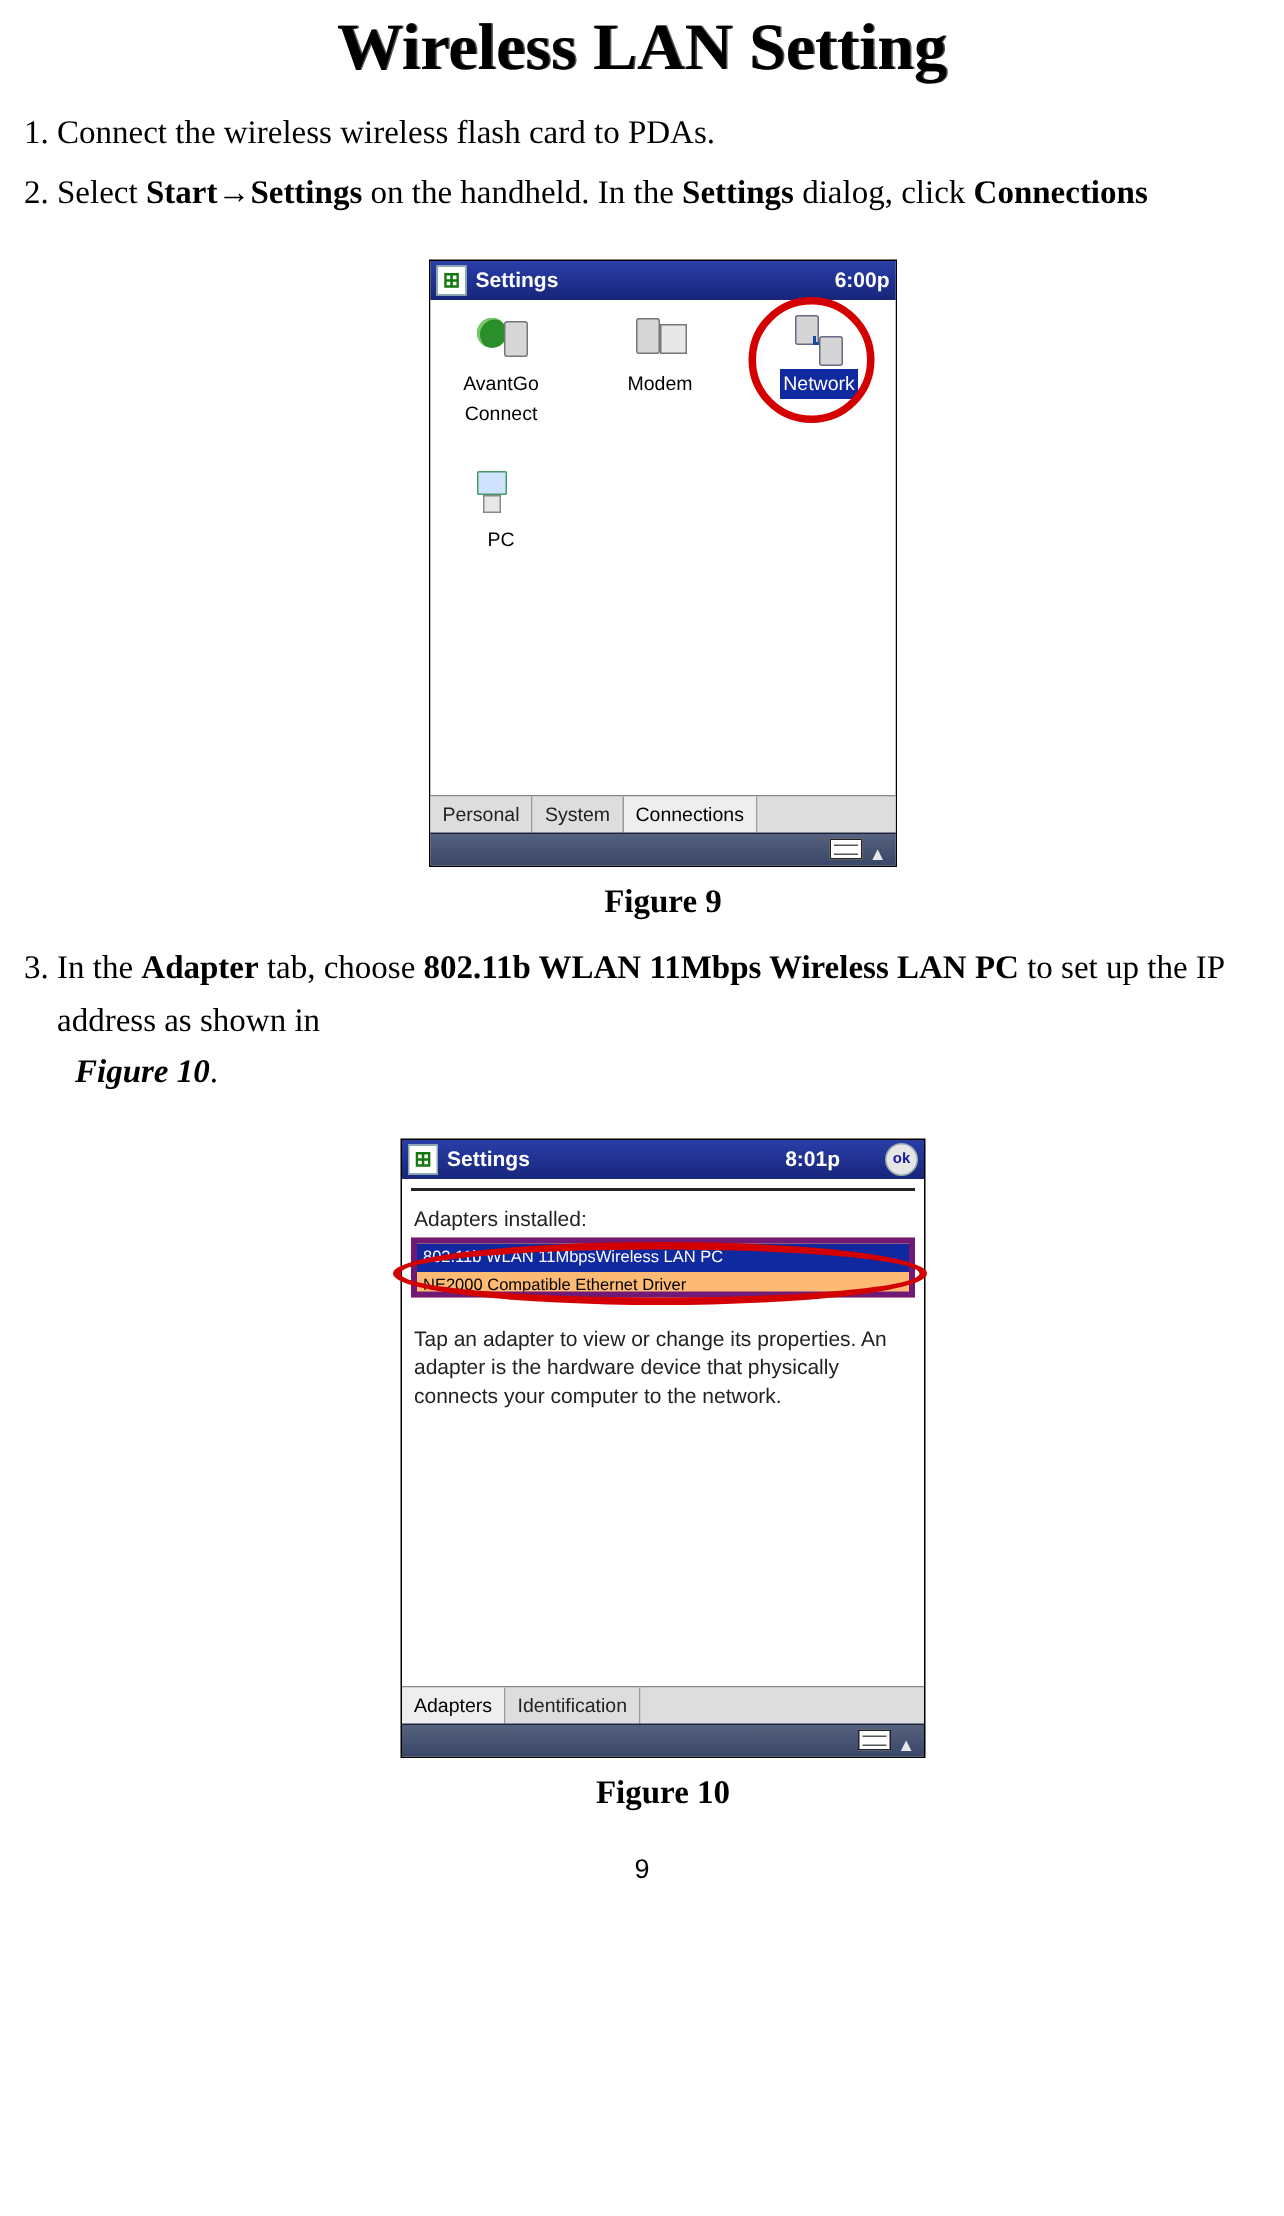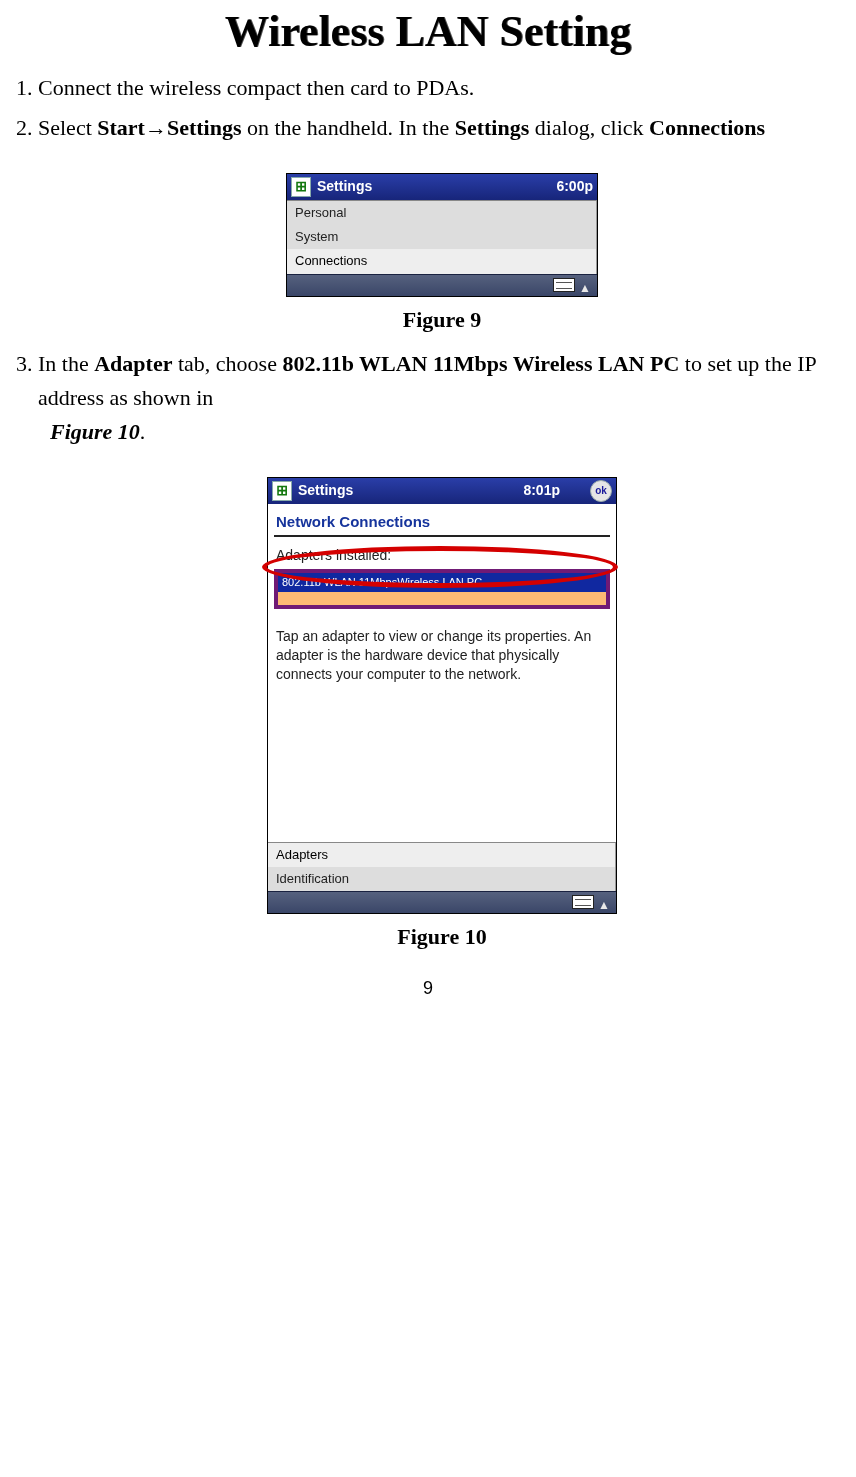--- a/index.html
+++ b/index.html
@@ -96,21 +96,20 @@
     font-size: 10px; font-weight: bold; border: 1px solid #9aa; margin-left: 20px;
   }
   .dev-body {
     background: #fff;
   }
   .tabs-bottom {
     display: flex;
     border-top: 1px solid #888;
     background: #ddd;
     font-size: 13px;
-    flex-direction: column;
   }
   .tabs-bottom .tab {
     padding: 2px 8px;
     border-right: 1px solid #999;
     background: #ddd;
     color: #222;
     cursor: pointer;
   }
   .tabs-bottom .tab.active {
     background: #eee;
@@ -235,32 +234,55 @@
 </style>
 </head>
 <body>
 
 <div class="page">
 
   <h1 class="title">Wireless LAN Setting</h1>
 
   <ol class="steps">
     <li>
-      <span>Connect the wireless compact then card to PDAs.</span>
+      <span>Connect the wireless wireless flash card to PDAs.</span>
     </li>
     <li>
       <span>Select </span><span class="bold">Start</span><span class="bold">→</span><span class="bold">Settings</span><span> on the handheld. In the </span><span class="bold">Settings</span><span> dialog, click </span><span class="bold">Connections</span>
 
       
       <div class="fig-wrap">
         <div class="device dev1">
           <div class="dev-titlebar">
             <span class="start-icon">⊞</span>
             <span>Settings</span>
             <span class="time">6:00p</span>
+          </div>
+          <div class="dev-body">
+            <div class="icon-grid">
+              <div class="app-icon">
+                <div class="glyph avantgo"></div>
+                <span class="lbl">AvantGo Connect</span>
+              </div>
+              <div class="app-icon">
+                <div class="glyph modem"></div>
+                <span class="lbl">Modem</span>
+              </div>
+              <div class="app-icon selected">
+                <div class="glyph network">
+                    <span class="cable"></span>
+                  </div>
+                <span class="lbl">Network</span>
+              </div>
+              <div class="app-icon">
+                <div class="glyph pc"></div>
+                <span class="lbl">PC</span>
+              </div>
+            </div>
+            <div class="red-circle-1"></div>
           </div>
           <div class="tabs-bottom">
             <div class="tab">Personal</div>
             <div class="tab">System</div>
             <div class="tab active">Connections</div>
             <div class="filler"></div>
           </div>
           <div class="dev-footer">
             <span class="kbd-ico"></span>
             <span class="uparrow">▲</span>
@@ -281,25 +303,25 @@
         <div class="device dev2">
           <div class="dev-titlebar">
             <span class="start-icon">⊞</span>
             <span>Settings</span>
             <span class="ok-btn">
               <span>8:01p</span>
               <span class="ok-circ">ok</span>
             </span>
           </div>
           <div class="dev-body">
-            <div class="section-head">Network Connections</div>
             <hr class="hr-strong">
             <div class="field-label">Adapters installed:</div>
             <div class="listbox">
               <div class="row sel">802.11b WLAN 11MbpsWireless LAN PC</div>
+              <div class="row">NE2000 Compatible Ethernet Driver</div>
             </div>
             <div class="helptext">Tap an adapter to view or change its properties. An adapter is the hardware device that physically connects your computer to the network.</div>
             <div class="red-ellipse-2"></div>
           </div>
           <div class="tabs-bottom">
             <div class="tab active">Adapters</div>
             <div class="tab">Identification</div>
             <div class="filler"></div>
           </div>
           <div class="dev-footer">

